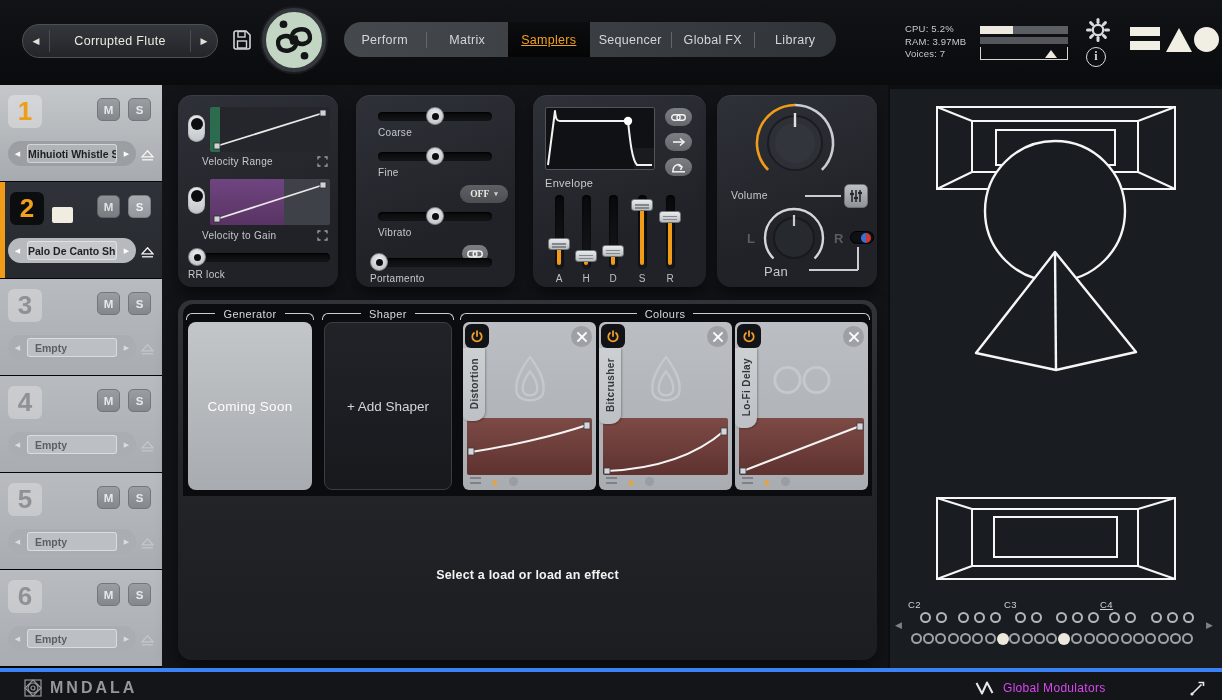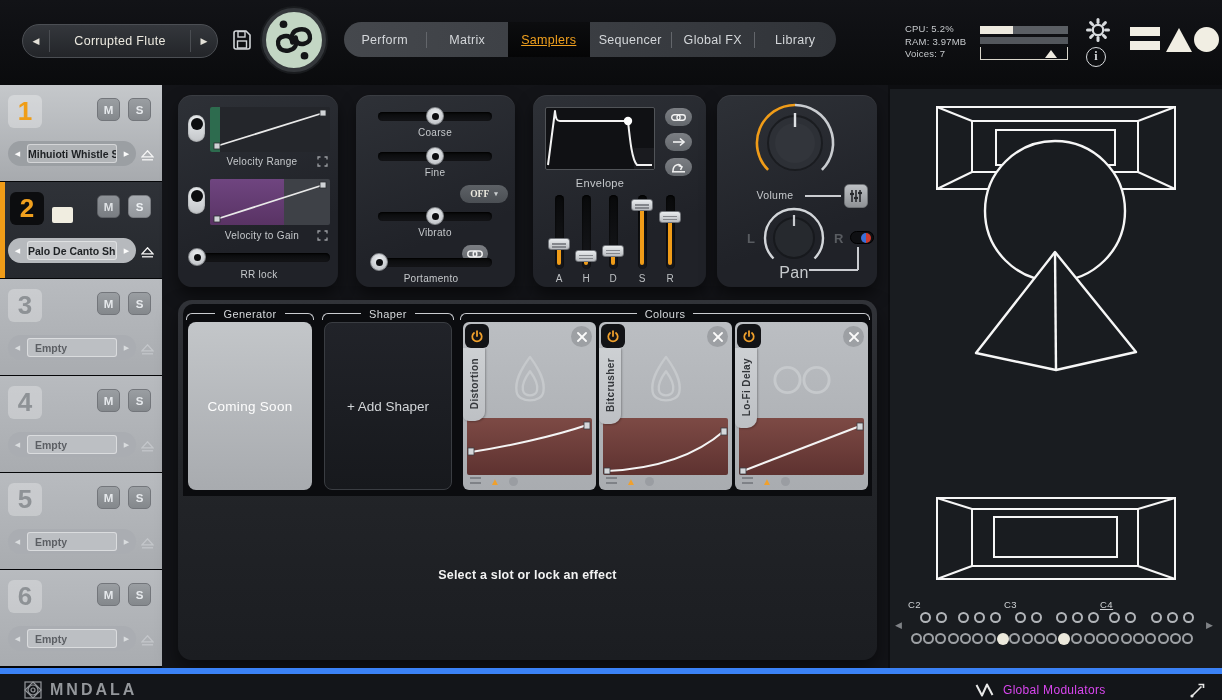--- a/index.html
+++ b/index.html
@@ -79,21 +79,21 @@
 
   
   .main { position:absolute; left:162px; top:85px; width:726px; height:583px; background:#131418; }
   .panel { position:absolute; border-radius:14px;
     background:linear-gradient(160deg,#2e3137,#202228 70%);
     box-shadow:0 8px 16px rgba(0,0,0,.5), inset 0 1px 0 rgba(255,255,255,.06); }
   #p1 { left:16px;  top:10px; width:160px; height:192px; }
   #p2 { left:194px; top:10px; width:159px; height:192px; }
   #p3 { left:371px; top:10px; width:173px; height:192px; }
   #p4 { left:555px; top:10px; width:160px; height:192px; }
-  .plabel { position:absolute; font-size:10px; color:#c6c9cc; letter-spacing:.3px; text-align:center; }
+  .plabel { position:absolute; font-size:10px; color:#c6c9cc; letter-spacing:.3px; }
 
   .vtoggle { position:absolute; width:17px; height:27px; border-radius:9px;
     background:linear-gradient(#eceff1,#c3c6c9); box-shadow:inset 0 0 2px rgba(0,0,0,.4); cursor:pointer;}
   .vtoggle::after { content:""; position:absolute; left:2.5px; top:2.5px; width:12px; height:12px;
     border-radius:50%; background:#0c0d0f; }
   .vgraph { position:absolute; left:32px; width:120px; border-radius:2px; overflow:hidden; cursor:pointer;}
   .expand-ic { position:absolute; width:11px; height:11px; }
   .hslider { position:absolute; height:18px; }
   .hslider .track { position:absolute; left:0; right:0; top:4.5px; height:9px; border-radius:5px;
     background:linear-gradient(#08090a,#141518); box-shadow:inset 0 1px 2px #000; }
@@ -176,21 +176,21 @@
   .rightpanel { position:absolute; left:890px; top:89px; width:332px; height:583px; background:#191c20; }
   .kb-label { position:absolute; font-size:9.5px; color:#cdd0d3; letter-spacing:.5px; }
   .kdot { position:absolute; border-radius:50%; }
   .kdot.ring  { width:11px; height:11px; border:2.6px solid #9ea1a5; background:transparent; }
   .kdot.ringt { width:11px; height:11px; border:2.6px solid #b2b5b9; background:transparent; }
   .kdot.fill  { width:12px; height:12px; background:#ece9dc; }
   .kb-arrow { position:absolute; font-size:9px; color:#7f8286; cursor:pointer; }
 
   
   .bottombar { position:absolute; left:0; bottom:0; width:1222px; height:32px; background:#131519;
-    border-top:6px solid #3b82f6; }
+    border-top:4px solid #3b82f6; }
   .brand { position:absolute; left:24px; top:0; height:32px; display:flex; align-items:center; gap:8px; }
   .brand-name { font-size:16px; font-weight:bold; letter-spacing:3px; color:#94979b; }
   .gmods { position:absolute; left:975px; top:0; height:32px; display:flex; align-items:center; gap:9px; }
   .gmods-label { font-size:12px; color:#d946ef; letter-spacing:.3px; }
   .collapse { position:absolute; right:16px; top:7px; width:18px; height:18px; cursor:pointer;}
 </style>
 </head>
 <body>
 
 <div id="app">
@@ -525,21 +525,21 @@
       <svg class="knob-svg" style="left:41px; top:107px;" width="72" height="72" viewBox="0 0 72 72">
         <path d="M15.5,56.5 A29,29 0 1 1 56.5,56.5" fill="none" stroke="#d2d5d9" stroke-width="2.4"></path>
         <circle cx="36" cy="36" r="20" fill="#26292e" stroke="#17191d" stroke-width="2"></circle>
         <line x1="36" y1="13" x2="36" y2="24" stroke="#caccd0" stroke-width="2.2"></line>
       </svg>
       <div class="lr" style="left:30px; top:136px;">L</div>
       <div class="lr" style="left:117px; top:136px;">R</div>
       <div class="stoggle" style="left:133px; top:136px;">
           <div class="ball"></div>
         </div>
-      <div class="plabel" style="left:47px; top:169px; width:60px; font-size:16px;">Pan</div>
+      <div class="plabel" style="left:47px; top:169px; width:60px; font-size:13px;">Pan</div>
       <div class="conn" style="left:92px; top:174px; width:49px; height:1.5px;"></div>
       <div class="conn" style="left:140px; top:152px; width:1.5px; height:23px;"></div>
     </div>
 
     <div class="fxc">
       <div class="fxc-black"></div>
 
       <div class="bracket" style="left:8px; width:128px;">
         <span class="bl l"></span>
           <span class="blabel">Generator</span>
@@ -673,21 +673,21 @@
         <div class="fxfoot">
           <span class="fh">
               <i></i>
               <i></i>
             </span>
           <span class="ft">▲</span>
           <span class="fc"></span>
         </div>
       </div>
 
-      <div class="fx-hint">Select a slot or lock an effect</div>
+      <div class="fx-hint">Select a load or load an effect</div>
     </div>
   </section>
 
   <section class="rightpanel">
     <svg width="332" height="583" viewBox="0 0 332 583">
       <g fill="none" stroke="#f6f6f6" stroke-width="2">
         <rect x="47" y="18" width="238" height="82"></rect>
         <line x1="47" y1="18" x2="82" y2="32"></line>
           <line x1="285" y1="18" x2="248" y2="32"></line>
         <line x1="47" y1="100" x2="82" y2="83"></line>

